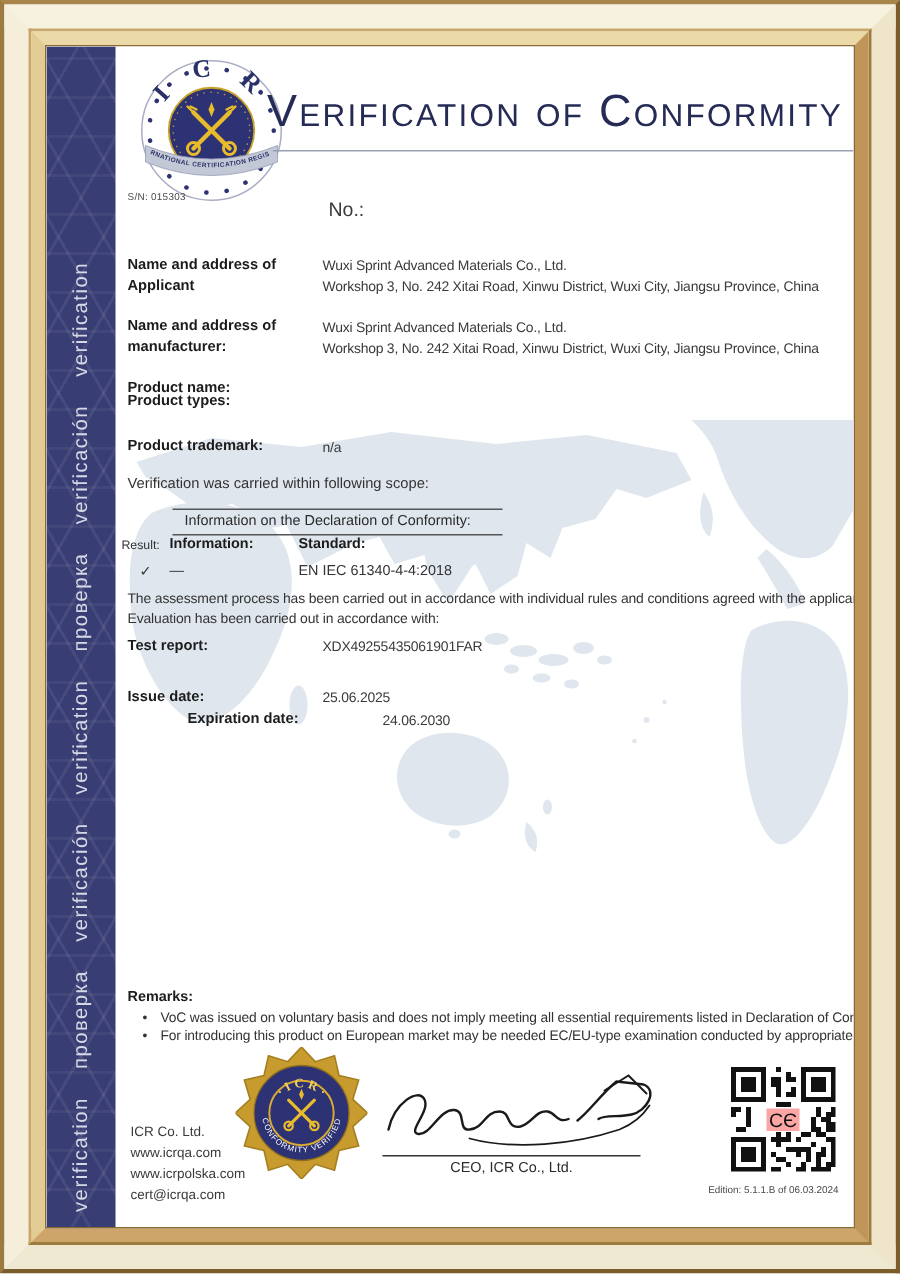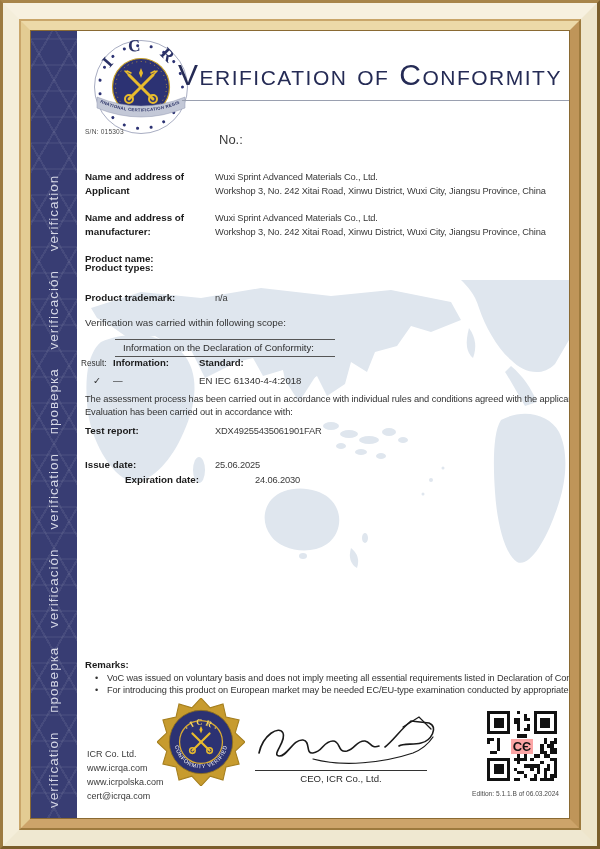--- a/index.html
+++ b/index.html
@@ -77,21 +77,21 @@
   
   .company { left:56px; top:716px; font-size:9px; line-height:14px; color:#3a3a3a; }
   .seal { left:126px; top:667px; width:88px; height:88px; }
   .signature { left:222px; top:682px; width:195px; height:55px; }
   .sig-rule { left:224px; top:739px; width:172px; border-top:1px solid #333; height:0; }
   .ceo { left:224px; top:742px; width:172px; text-align:center; font-size:9.6px; color:#2b2b2b; }
   .qr { left:456px; top:680px; width:70px; height:70px; }
   .qr svg { width:70px; height:70px; shape-rendering:crispEdges; }
   .ce-overlay { position:absolute; left:456px; top:680px; width:70px; height:70px;
                 display:flex; align-items:center; justify-content:center; pointer-events:none; }
-  .ce-overlay span { background:#fca5a5; padding:0 2px; font-size:13px; font-weight:bold; color:#111; letter-spacing:0; }
+  .ce-overlay span { background:#fca5a5; padding:0 2px; font-size:13px; font-weight:normal; color:#111; letter-spacing:0; }
   .edition { left:416px; top:759px; width:112px; text-align:right; font-size:6.6px; color:#4a4a4a; }
 </style>
 </head>
 <body>
 
 <div class="f1">
 <div class="f2">
       <div class="f3">
 <div class="f4">
           <div class="f5">

